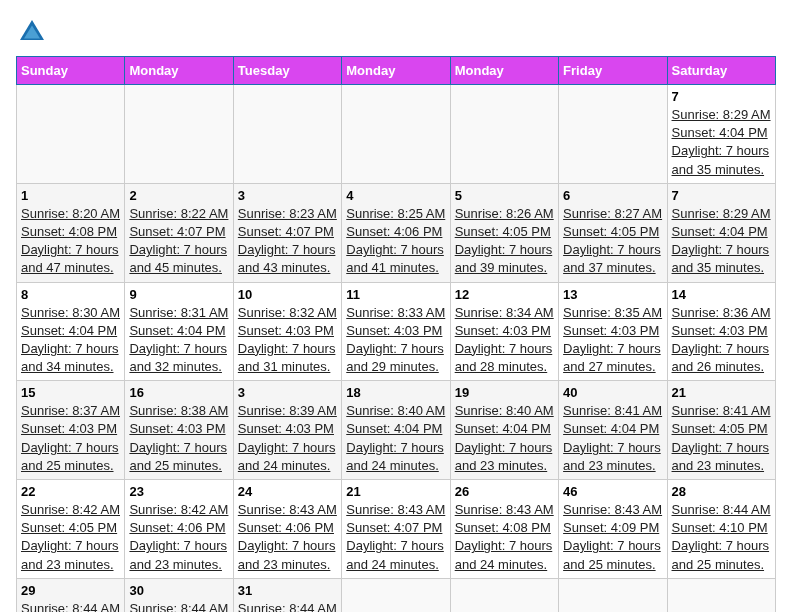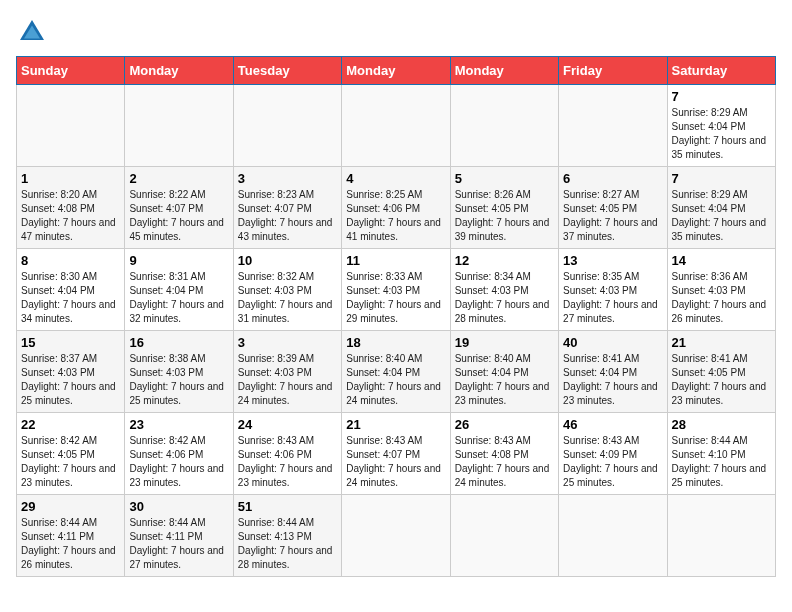--- a/index.html
+++ b/index.html
@@ -42,21 +42,21 @@
     .location-title {
       font-size: 15px;
       color: #444;
     }
     .calendar {
       width: 100%;
       border-collapse: collapse;
       font-size: 11px;
     }
     .calendar th {
-      background: #ef4444;
+      background: #d946ef;
       color: #fff;
       padding: 6px 4px;
       text-align: left;
       font-size: 13px;
       font-weight: bold;
       border: 1px solid #1a6faf;
     }
     .calendar td {
       border: 1px solid #ccc;
       vertical-align: top;
@@ -68,23 +68,24 @@
     .calendar tr:nth-child(even) td {
       background: #f5f5f5;
     }
     .day-number {
       font-size: 13px;
       font-weight: bold;
       display: block;
       margin-bottom: 2px;
     }
     .day-info {
-      font-size: 10px;
+      font-size: 13px;
       color: #222;
       line-height: 1.4;
+      text-decoration: underline;
     }
     .empty-cell {
       background: #f9f9f9 !important;
     }
   </style>
 </head>
 <body>
 
 <div class="header">
   <div class="logo">
@@ -282,21 +283,21 @@
         <span class="day-number">29</span>
         <span class="day-info">Sunrise: 8:44 AM<br>Sunset: 4:11 PM<br>Daylight: 7 hours
  and 26 minutes.</span>
       </td>
         <td>
         <span class="day-number">30</span>
         <span class="day-info">Sunrise: 8:44 AM<br>Sunset: 4:11 PM<br>Daylight: 7 hours
  and 27 minutes.</span>
       </td>
         <td>
-        <span class="day-number">51</span>
+        <span class="day-number">31</span>
         <span class="day-info">Sunrise: 8:44 AM<br>Sunset: 4:13 PM<br>Daylight: 7 hours
  and 28 minutes.</span>
       </td>
         <td class="empty-cell"></td>
         <td class="empty-cell"></td>
         <td class="empty-cell"></td>
         <td class="empty-cell"></td>
       </tr>
     </tbody>
 </table>

